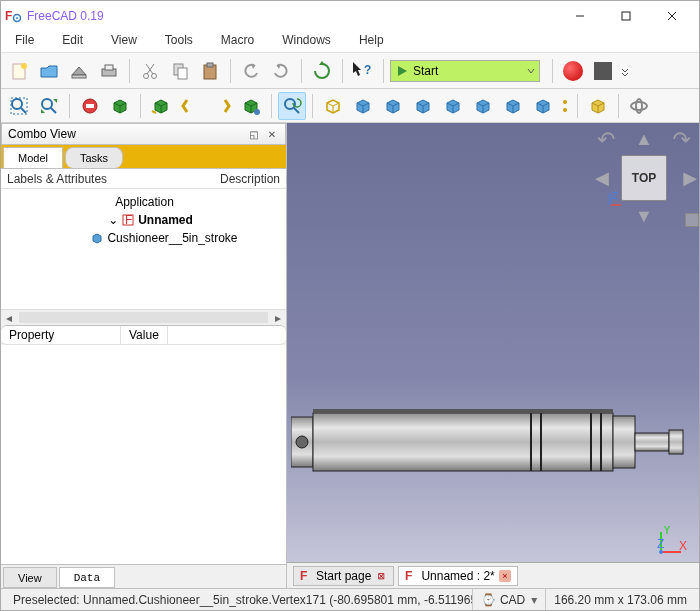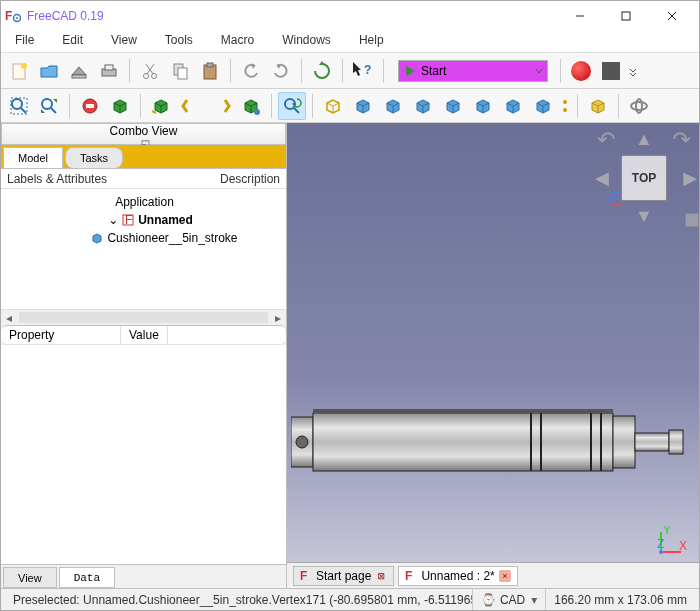--- a/index.html
+++ b/index.html
@@ -9,27 +9,27 @@
   .titlebar .title { flex:0 0 auto; color:#8b5cf6; }
   .titlebar .spacer { flex:1; }
   .winbtn { width:46px; height:30px; display:flex; align-items:center; justify-content:center; color:#222;}
   .menubar { height:22px; background:#fff; display:flex; gap:12px; padding:0 6px; align-items:flex-start; border-bottom:1px solid #e0e0e0;}
   .menubar .menuitem { padding:2px 8px; color:#333; }
   .toolbar { height:36px; background:#f7f7f7; border-bottom:1px solid #d0d0d0; display:flex; align-items:center; padding:0 4px; gap:2px;}
   .toolbar2 { height:34px; background:#f7f7f7; border-bottom:1px solid #d0d0d0; display:flex; align-items:center; padding:0 4px; gap:2px; overflow:hidden;}
   .tbtn { width:28px; height:28px; display:flex; align-items:center; justify-content:center; border:1px solid transparent; border-radius:2px;}
   .tbtn.sel{background:#cce8ff; border-color:#99d1ff;}
   .tsep{width:1px;height:24px;background:#ccc;margin:0 4px;}
-  .tcombo { width:150px; height:22px; border:1px solid #adadad; background:#d946ef; display:flex; align-items:center; padding:0 4px; margin-left:8px;}
+  .tcombo { width:150px; height:22px; border:1px solid #adadad; background:#bef264; display:flex; align-items:center; padding:0 4px; margin-left:0;}
   .tcombo span{flex:1;}
   .rec-circle{width:20px;height:20px;border-radius:50%;background:radial-gradient(circle at 35% 35%, #ff6b6b, #c40000);}
   .rec-square{width:18px;height:18px;background:#555;}
   .main { flex:1; display:flex; overflow:hidden; }
   .combo { width:286px; background:#f0f0f0; display:flex; flex-direction:column; border-right:1px solid #c0c0c0;}
-  .combo-title{height:22px; background:linear-gradient(#fdfdfd,#ececec); border:1px solid #c0c0c0; display:flex; align-items:center; padding:0 6px; font-size:11px;flex-direction:column;}
+  .combo-title{height:22px; background:linear-gradient(#fdfdfd,#ececec); border:1px solid #c0c0c0; display:flex; align-items:center; padding:0 6px; font-size:11px;}
   .combo-title .spacer{flex:1;}
   .mini{width:14px;height:14px;display:flex;align-items:center;justify-content:center;color:#555;margin-left:4px;font-size:10px;}
   .tabs{height:24px;background:#eab308;display:flex;border-bottom:1px solid #c0c0c0;}
   .tab{padding:4px 14px;border:1px solid #c0c0c0;border-bottom:none;background:#fff;margin-top:2px;margin-left:2px;font-size:11px;}
   .tab.inactive{background:#e8e8e8;border-radius:8px;}
   .tree-header{height:20px;background:#fff;border-bottom:1px solid #e0e0e0;display:flex;align-items:center;padding:0 6px;font-size:11px;color:#333;}
   .tree-header .lh{flex:1;}
   .tree{flex:1;background:#fff;padding:4px 4px;overflow:auto;font-size:11px;}
   .tree-row{display:flex;align-items:center;height:18px;padding-left:2px;gap:4px;justify-content:center;}
   .indent1{padding-left:14px;}

